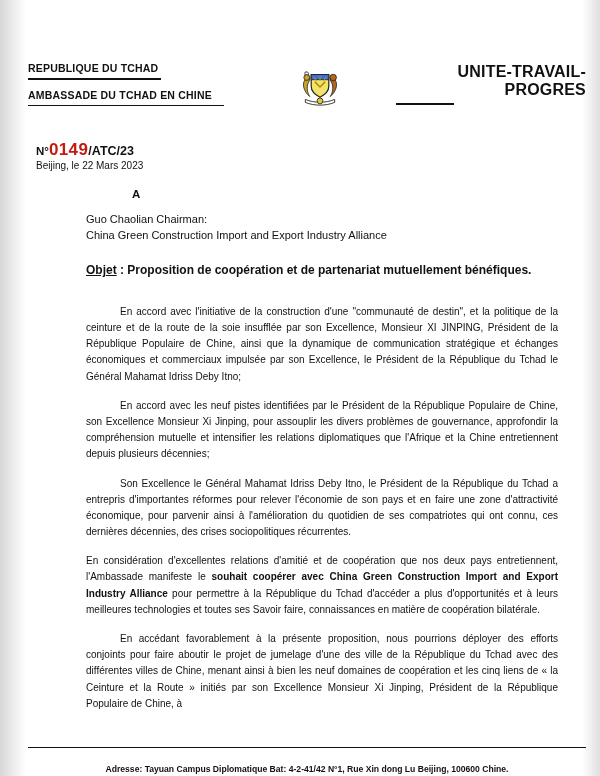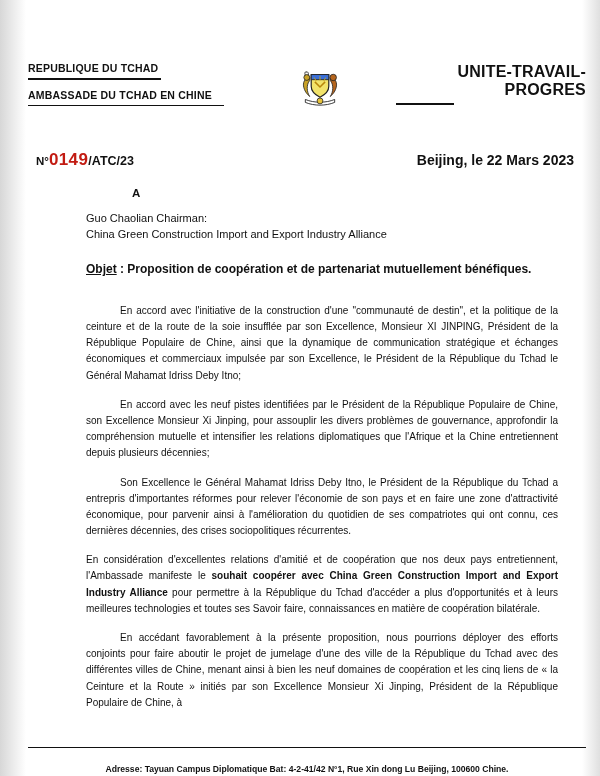--- a/index.html
+++ b/index.html
@@ -87,37 +87,38 @@
     font-size: 16px;
     font-weight: bold;
     letter-spacing: 0.2px;
     padding-top: 1px;
   }
   .rule.r3 { width: 58px; margin-top: 4px; }
 
   
   .refline {
     display: flex;
-    justify-content: space-between;
+    justify-content: flex-end;
     align-items: baseline;
-    margin-top: 36px;
+    margin-top: 26px;
     padding-left: 8px;
     padding-right: 12px;
     font-size: 12px;
     font-weight: bold;
+    flex-direction: column;
   }
   .ref-no .nprefix { font-size: 11.5px; }
   .ref-no .num {
     color: #c21b12;
     font-size: 17px;
     font-weight: bold;
     letter-spacing: 0.4px;
   }
   .ref-no .suffix { font-size: 12.5px; }
-  .place { font-size: 14px; font-weight: bold; }
+  .place { font-size: 10px; font-weight: normal; }
 
   
   .a-mark {
     margin-top: 17px;
     padding-left: 104px;
     font-size: 11.5px;
     font-weight: bold;
   }
   .addressee {
     margin-top: 12px;

